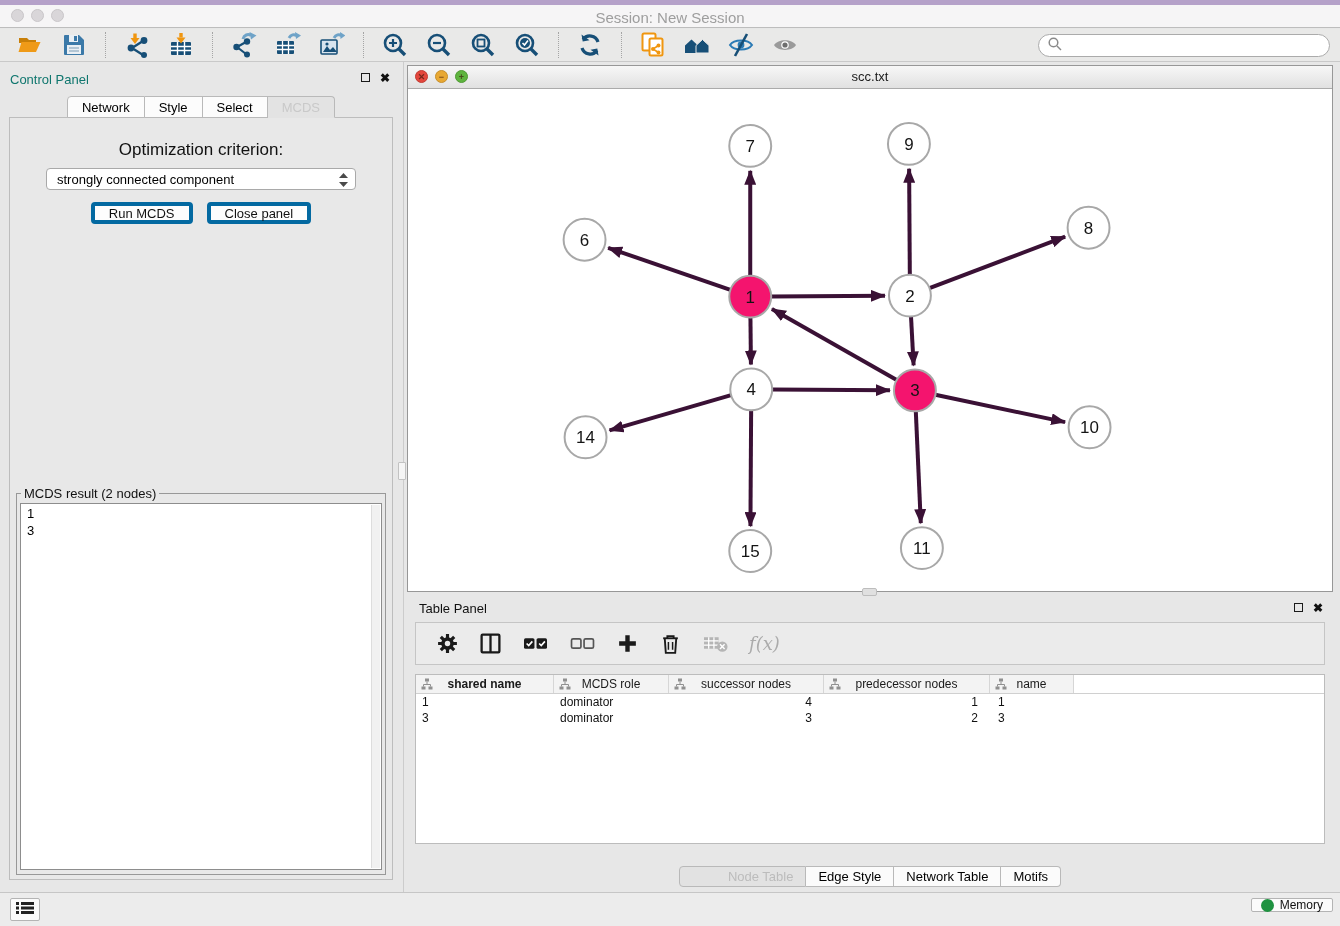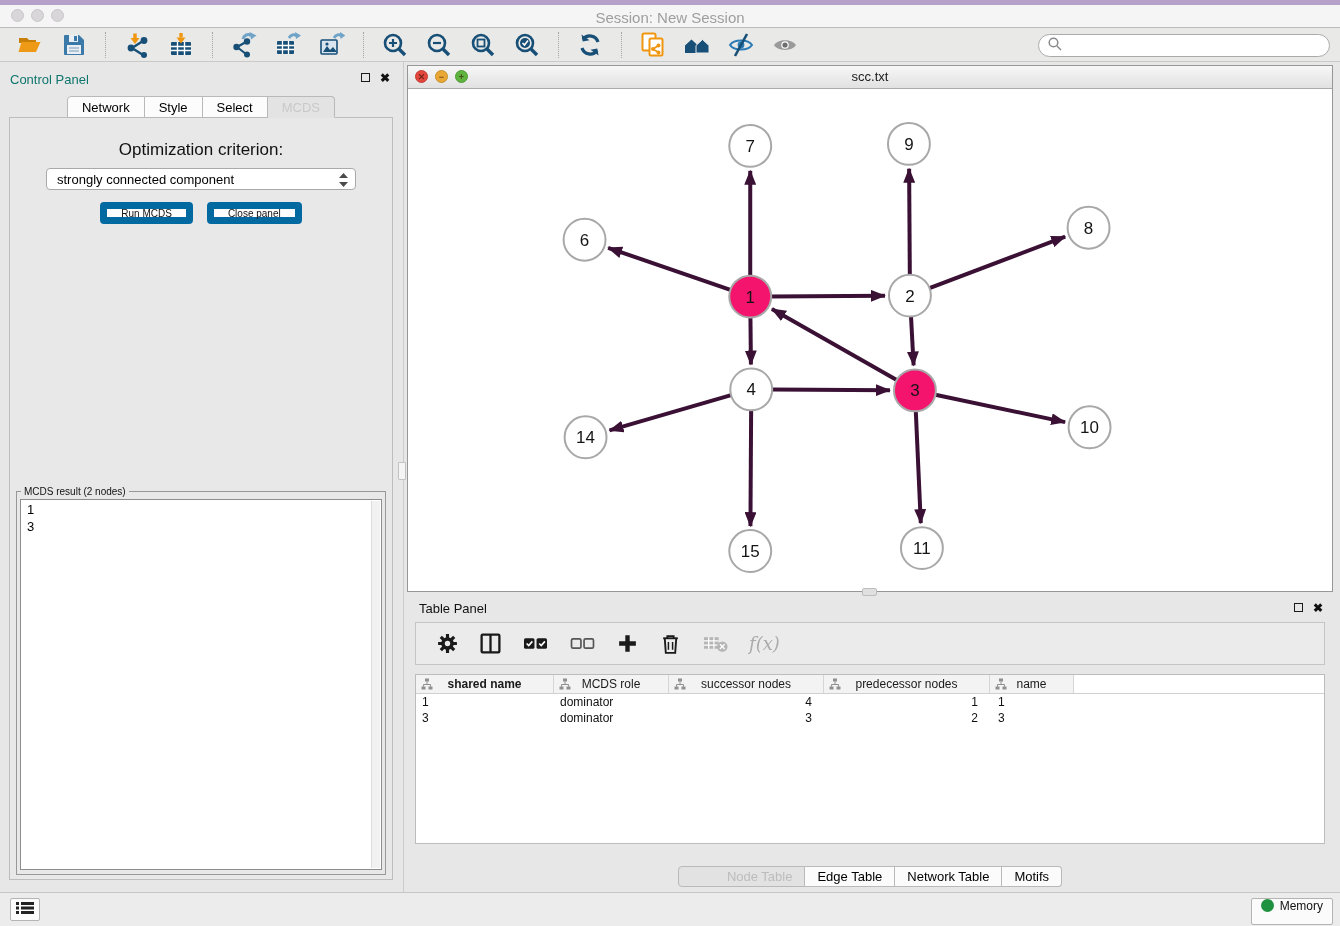--- a/index.html
+++ b/index.html
@@ -37,23 +37,23 @@
   .cp-tabs { position:absolute; top:30px; left:0; right:0; display:flex; justify-content:center; z-index:2; }
   .cptab { height:22px; line-height:21px; padding:0 14px; font-size:13px; background:#fcfcfc; border:1px solid #b9b9b9; border-left:none; color:#000; cursor:pointer; }
   .cptab:first-child { border-left:1px solid #b9b9b9; border-top-left-radius:4px; }
   .cptab:last-child { border-top-right-radius:4px; }
   .cptab.active { background:#e3e3e3; color:#c9c9c9; border-bottom-color:#e3e3e3; }
   .cp-content { position:absolute; top:51px; left:5px; right:5px; bottom:0; background:#e8e8e8; border:1px solid #bdbdbd; }
   .opt-label { margin-top:22px; text-align:center; font-size:17px; color:#111; }
   .select { margin:8px auto 0; width:310px; height:22px; background:#fff; border:1px solid #a9a9a9; border-radius:4px; position:relative; display:flex; align-items:center; font-size:13px; padding-left:10px; cursor:pointer; }
   .select .chev { position:absolute; right:7px; top:4px; }
   .cp-buttons { display:flex; justify-content:center; gap:14px; margin-top:12px; }
-  .btn { height:22px; padding:0 14px; background:#fdfdfd; border:7px solid #0369a1; border-radius:4px; font-size:10px; display:flex; align-items:center; cursor:pointer; color:#111; }
+  .btn { height:22px; padding:0 14px; background:#fdfdfd; border:4px solid #0369a1; border-radius:4px; font-size:13px; display:flex; align-items:center; cursor:pointer; color:#111; }
   .result-fieldset { position:absolute; left:6px; right:6px; top:368px; bottom:4px; border:1px solid #989898; padding:2px 3px 4px; margin:0; }
-  .result-fieldset legend { font-size:10px; padding:0 3px; margin-left:1px; color:#111; }
+  .result-fieldset legend { font-size:13px; padding:0 3px; margin-left:1px; color:#111; }
   .result-text { width:100%; height:100%; background:#fff; border:1px solid #8d8d8d; position:relative; font-size:13px; line-height:17px; padding:1px 6px; overflow:hidden; }
   .result-scroll { position:absolute; top:1px; bottom:1px; right:1px; width:9px; background:#f1f1f1; border-left:1px solid #dddddd; }
 
   
   .v-split-line { position:absolute; left:403px; top:62px; height:830px; width:1px; background:#cccccc; }
   .v-split-handle { position:absolute; left:398px; top:462px; width:8px; height:18px; background:#f5f5f5; border:1px solid #c2c2c2; border-radius:1px; cursor:col-resize; }
   .h-split-handle { position:absolute; left:862px; top:588px; width:15px; height:8px; background:#e0e0e0; border:1px solid #bdbdbd; border-radius:2px; cursor:row-resize; }
 
   
   .network-window { position:absolute; left:407px; top:65px; width:926px; height:527px; background:#fff; border:1px solid #979797; }
@@ -88,21 +88,21 @@
   .td.ar { text-align:right; padding-right:12px; }
   .tp-tabs { position:absolute; bottom:5px; left:0; right:0; display:flex; justify-content:center; }
   .tptab { height:21px; line-height:20px; padding:0 12px; font-size:13px; background:#fbfbfb; border:1px solid #b9b9b9; border-left:none; color:#000; cursor:pointer; }
   .tptab:first-child { border-left:1px solid #b9b9b9; border-radius:4px 0 0 4px;padding-left:48px; }
   .tptab:last-child { border-radius:0 4px 4px 0; }
   .tptab.active { background:#e2e2e2; color:#bcbcbc; }
 
   
   .statusbar { position:absolute; left:0; right:0; bottom:0; height:34px; background:#ececec; border-top:1px solid #c6c6c6; }
   .list-btn { position:absolute; left:10px; top:5px; width:30px; height:23px; background:#fbfbfb; border:1px solid #b4b4b4; border-radius:2px; display:flex; align-items:center; justify-content:center; cursor:pointer; }
-  .memory-btn { position:absolute; right:7px; top:5px; height:27px; background:#fbfbfb; border:1px solid #b4b4b4; border-radius:2px; display:flex; align-items:flex-start; gap:6px; padding:0 9px; font-size:12px; color:#111; cursor:pointer; }
+  .memory-btn { position:absolute; right:7px; top:5px; height:14px; background:#fbfbfb; border:1px solid #b4b4b4; border-radius:2px; display:flex; align-items:center; gap:6px; padding:0 9px; font-size:12px; color:#111; cursor:pointer; }
   .mem-dot { width:13px; height:13px; border-radius:50%; background:#1f9240; }
 </style>
 </head>
 <body>
 
 <div class="app">
 
   <div class="titlebar">
     <div class="tl-group">
       <span class="tl-dot"></span>
@@ -514,21 +514,21 @@
             <div class="td al" style="width: 138px;">3</div>
             <div class="td al" style="width: 115px;">dominator</div>
             <div class="td ar" style="width: 155px;">3</div>
             <div class="td ar" style="width: 166px;">2</div>
             <div class="td al" style="width: 84px; padding-left: 8px;">3</div>
           </div>
         </div>
     </div>
     <div class="tp-tabs">
         <span class="tptab active">Node Table</span>
-        <span class="tptab">Edge Table</span>
+        <span class="tptab">Edge Style</span>
         <span class="tptab">Network Table</span>
         <span class="tptab">Motifs</span>
       </div>
   </div>
 
   <div class="statusbar">
     <div class="list-btn">
       <span>
         <svg width="18" height="14" viewBox="0 0 18 14">
             <g fill="#222">

